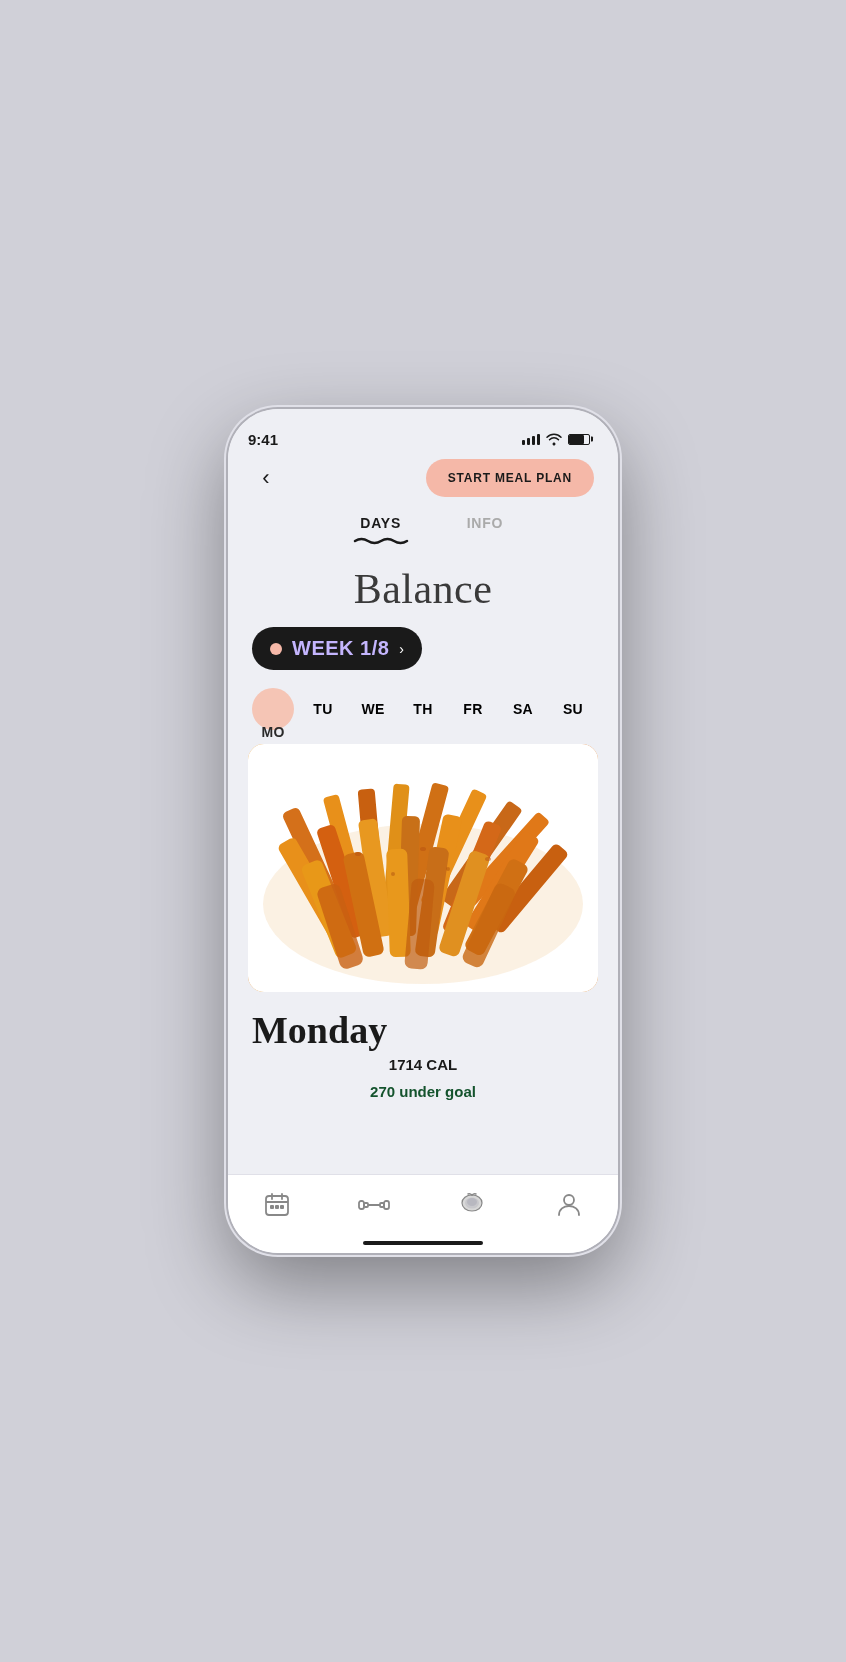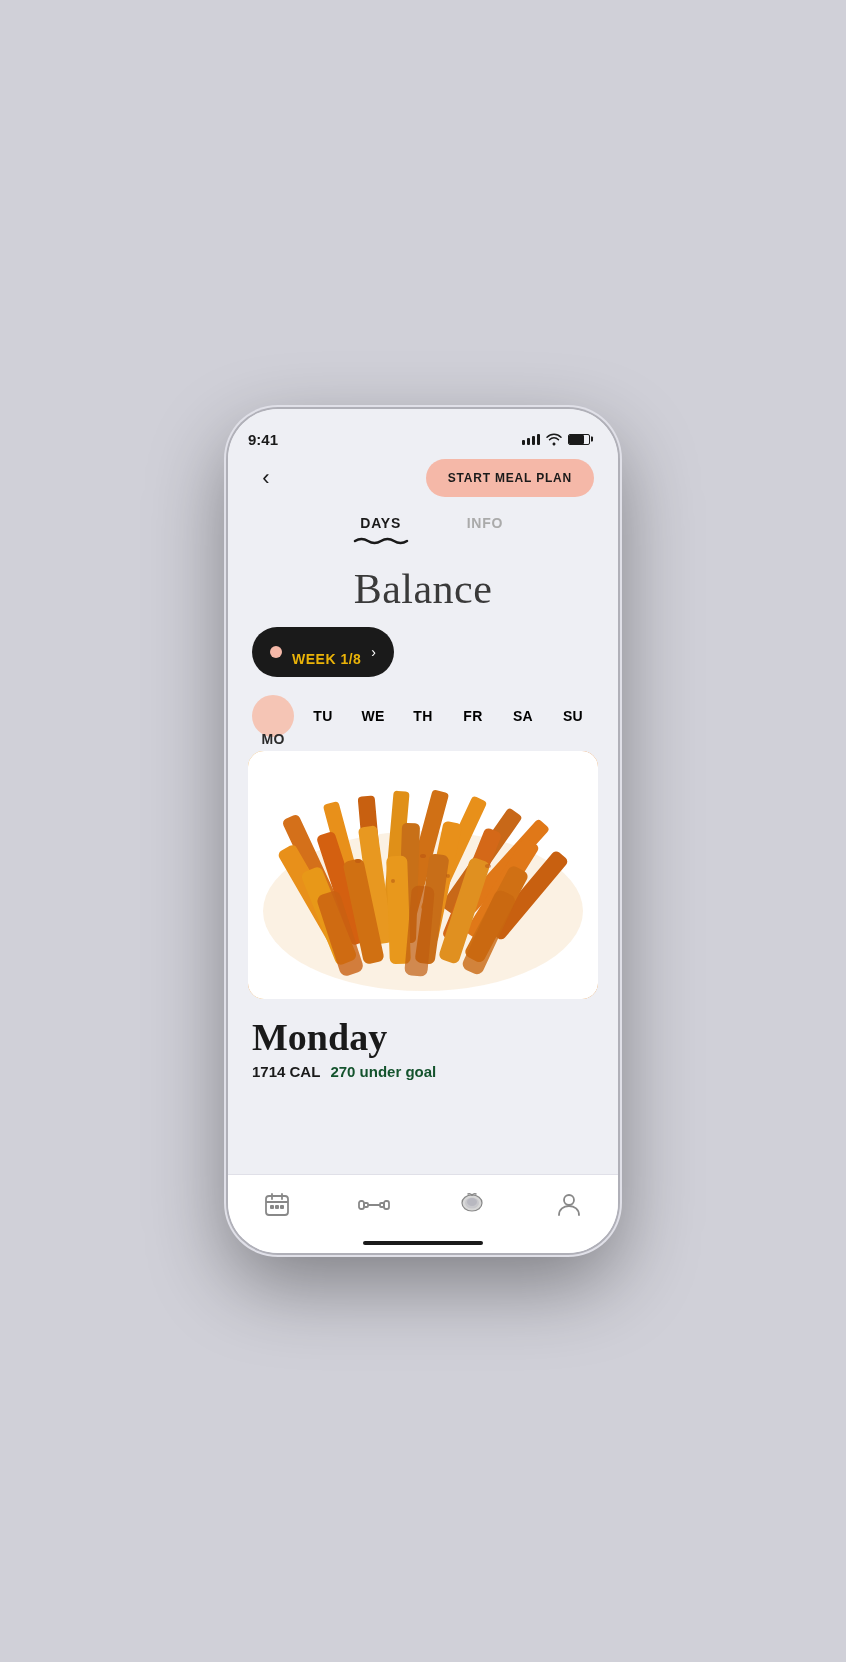--- a/index.html
+++ b/index.html
@@ -230,25 +230,24 @@
     }
 
     .week-dot {
       width: 12px;
       height: 12px;
       background: #f5b8a8;
       border-radius: 50%;
     }
 
     .week-label {
-      font-size: 14px;
+      font-size: 20px;
       font-weight: 700;
-      color: #eab308;
+      color: #c4b5fd;
       letter-spacing: 0.5px;
-      margin-top: 14px;
     }
 
     .week-chevron {
       font-size: 14px;
       color: #ffffff;
       font-weight: 300;
     }
 
     
     .day-selector {
@@ -333,20 +332,21 @@
       font-weight: 700;
       color: #1a1a1a;
       font-family: Georgia, 'Times New Roman', serif;
     }
 
     .meal-cal-row {
       display: flex;
       align-items: center;
       gap: 10px;
       margin-top: 4px;
+      flex-direction: column;
     }
 
     .meal-cal-main {
       font-size: 15px;
       font-weight: 700;
       color: #1a1a1a;
     }
 
     .meal-cal-sub {
       font-size: 15px;

